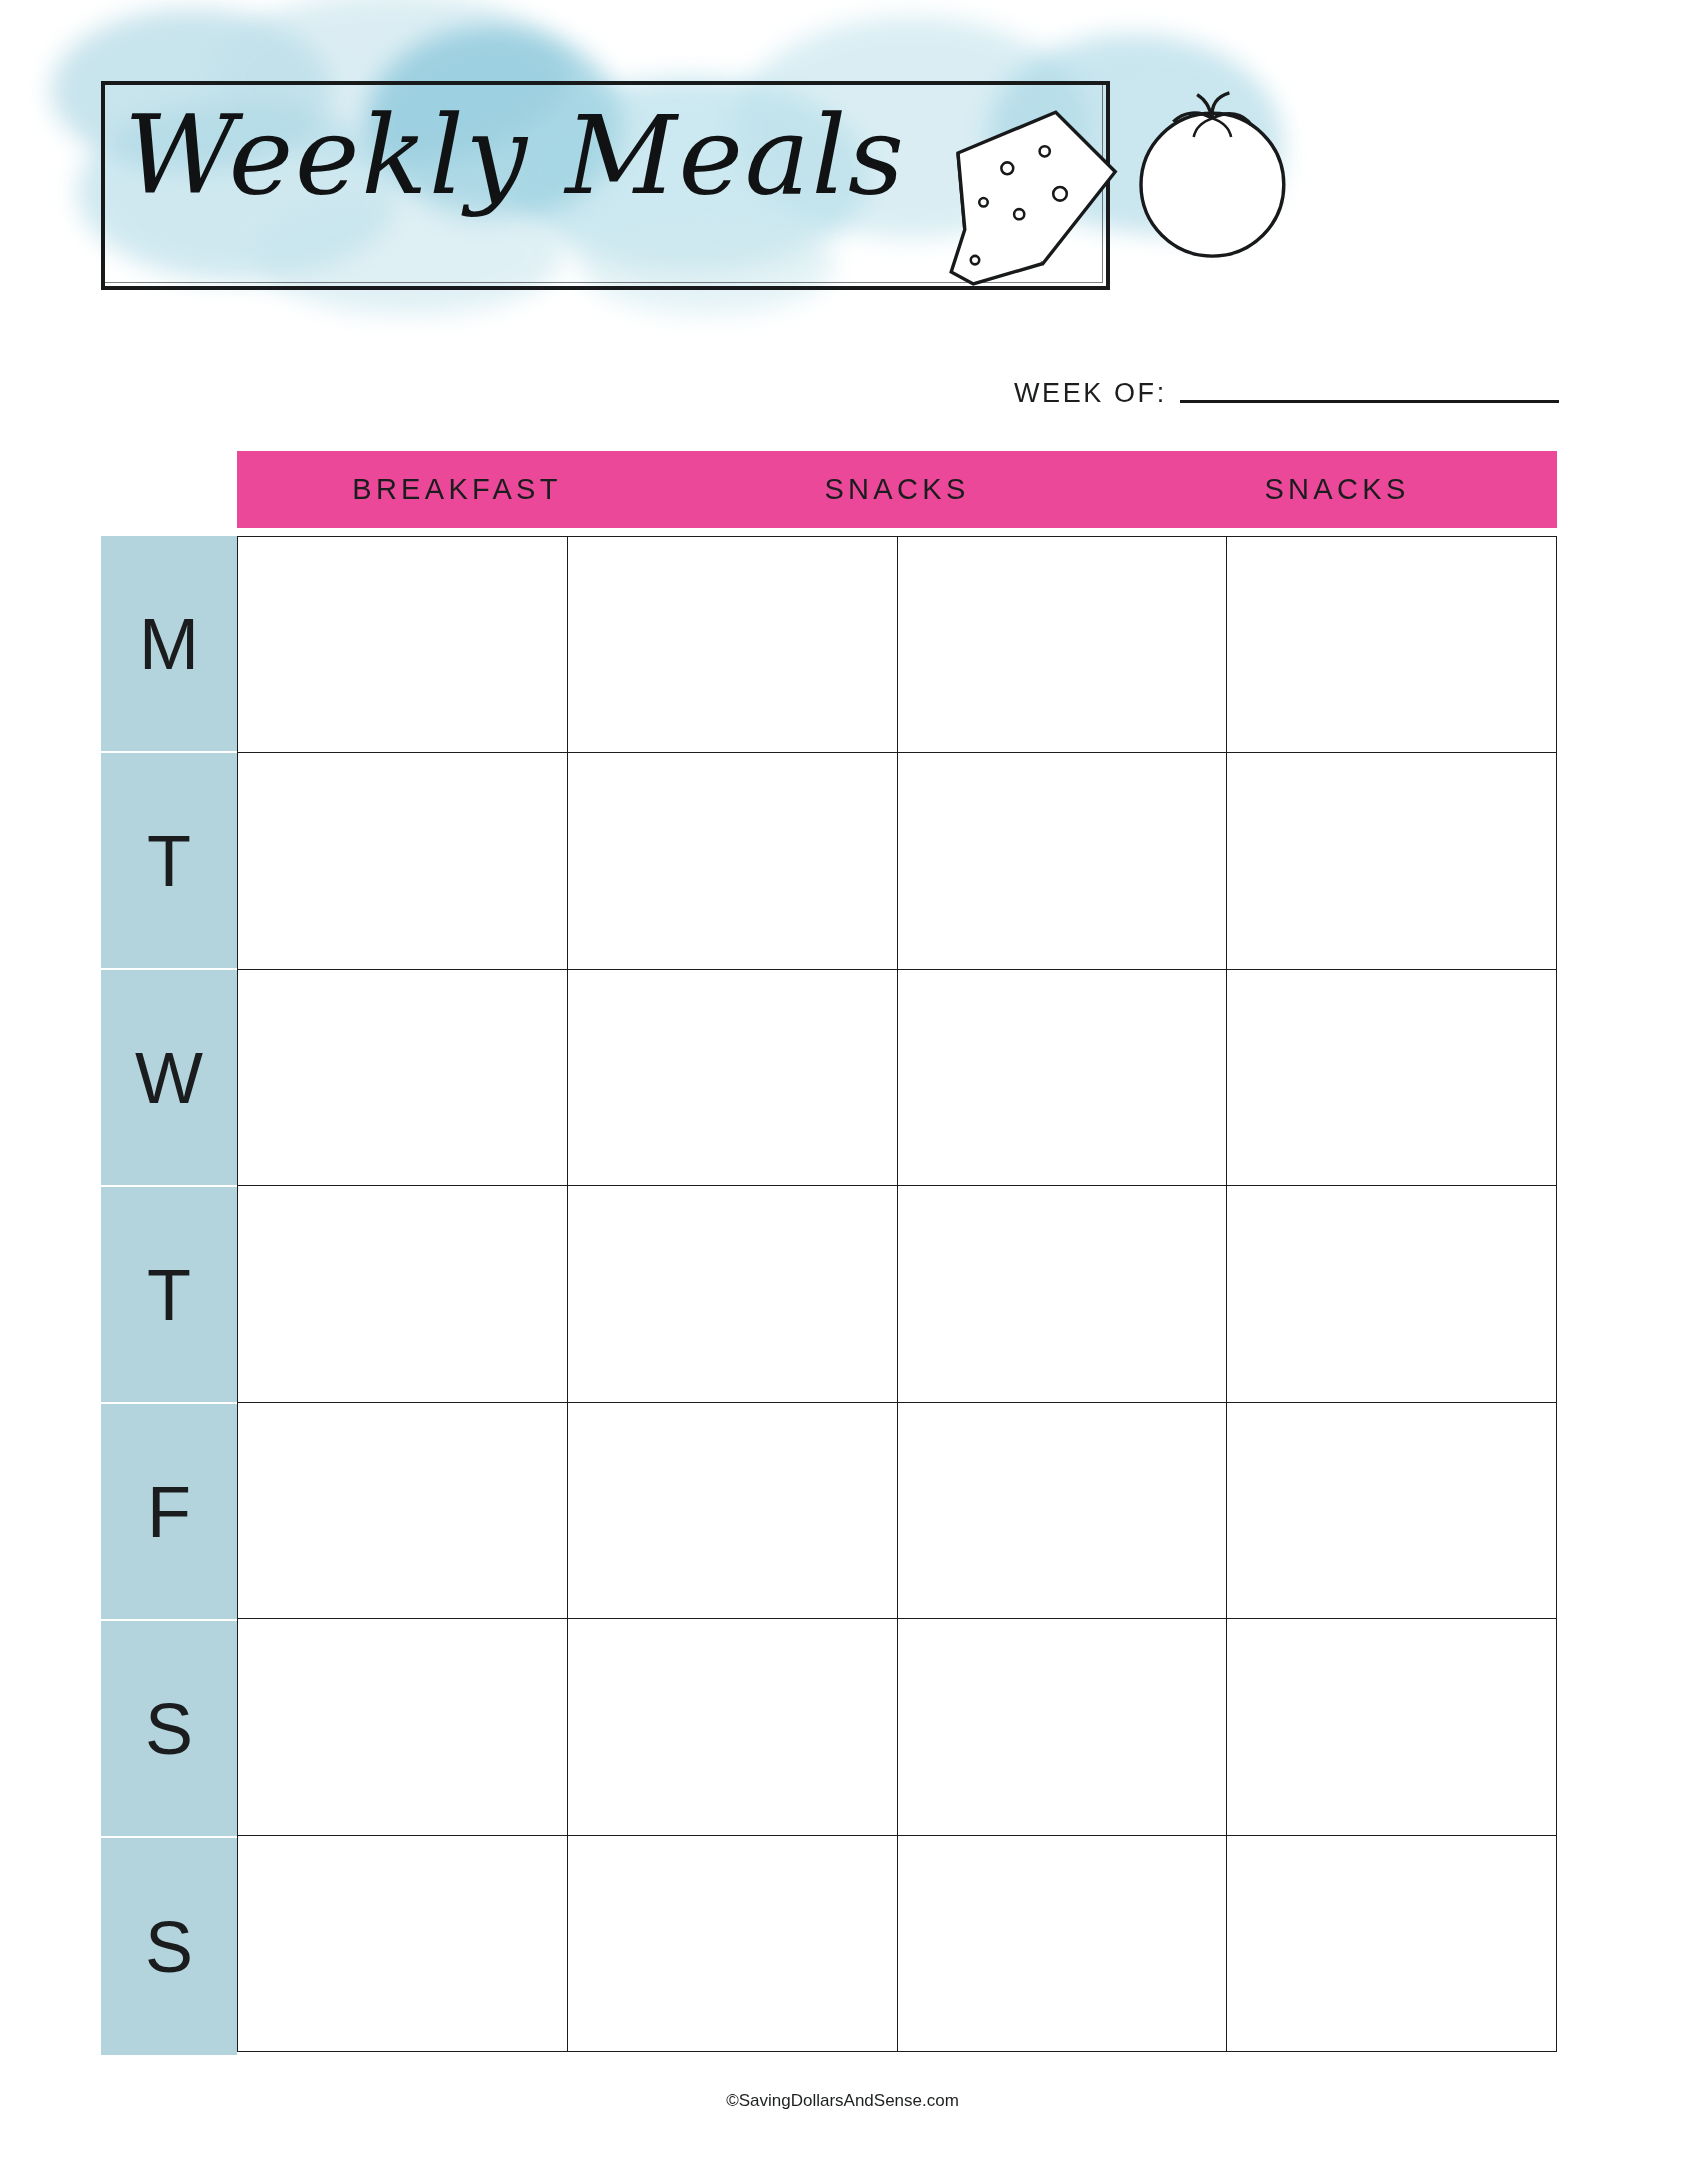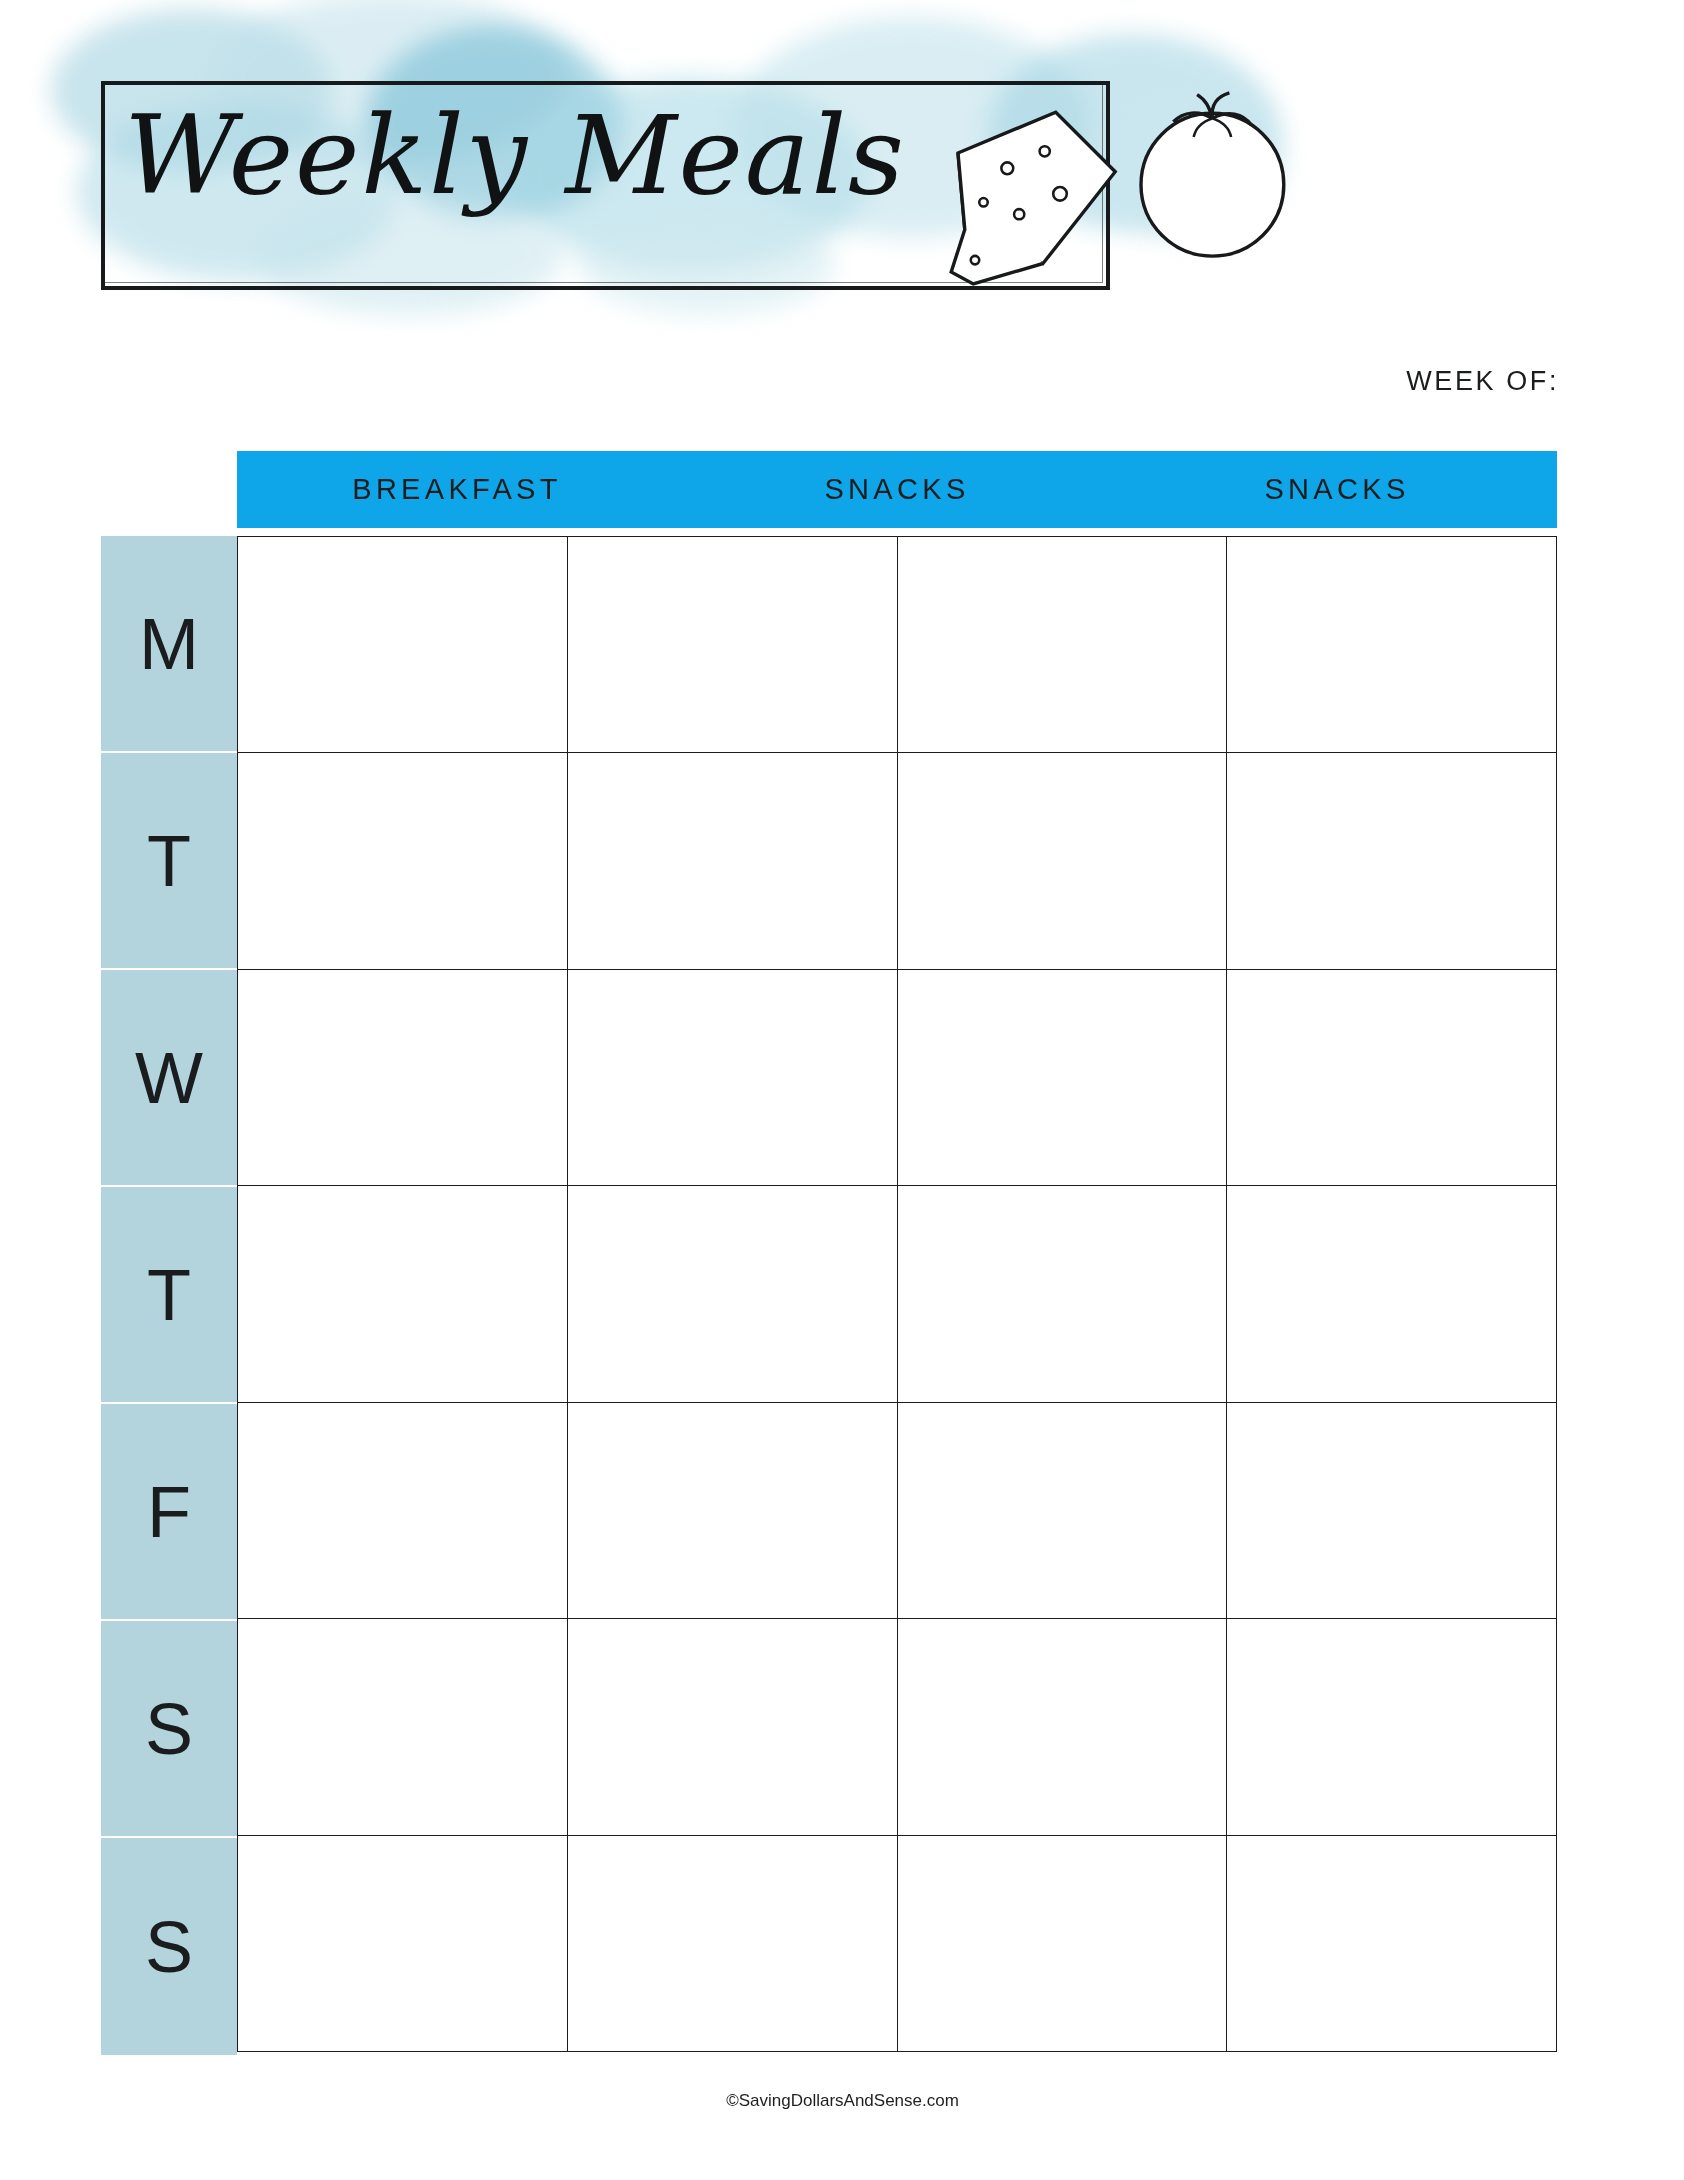--- a/index.html
+++ b/index.html
@@ -67,21 +67,20 @@
 
   
   #week-of-row {
     position: absolute;
     left: 1014px;
     top: 366px;
     width: 545px;
     height: 43px;
     display: flex;
     align-items: flex-end;
-    flex-direction: column;
   }
   #week-of-label {
     font-size: 27px;
     letter-spacing: 2.6px;
     color: #1b1d1e;
     white-space: nowrap;
   }
   #week-of-line {
     flex: 1;
     height: 2.6px;
@@ -122,21 +121,21 @@
   .day-cell:last-child { border-bottom: none; }
 
   
   #header-row {
     position: absolute;
     left: 136px;
     top: 0;
     width: 1320px;
     height: 77px;
     display: flex;
-    background: #0ea5e9;
+    background: #ec4899;
   }
   .head-cell {
     flex: 1;
     display: flex;
     align-items: center;
     justify-content: center;
     font-size: 29px;
     letter-spacing: 4.3px;
     color: #1a1c1d;
   }

